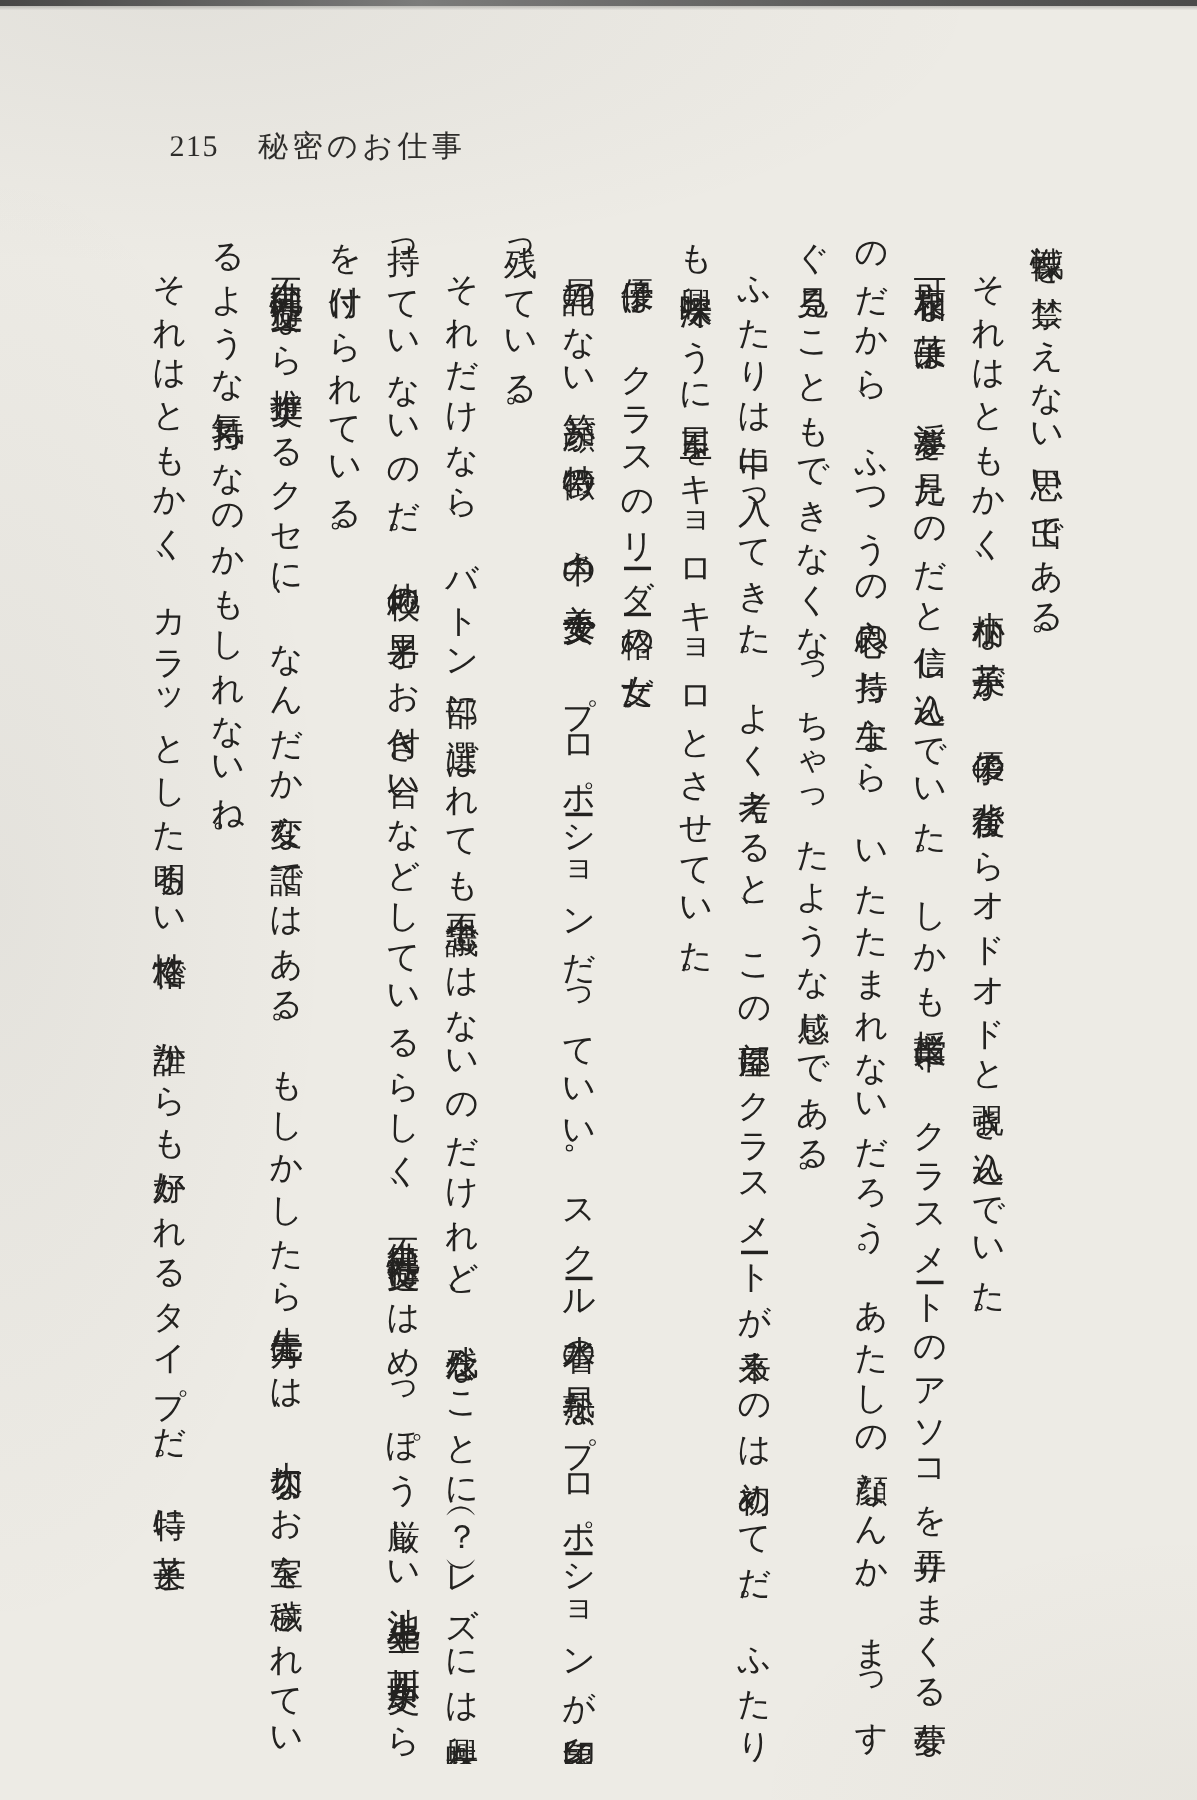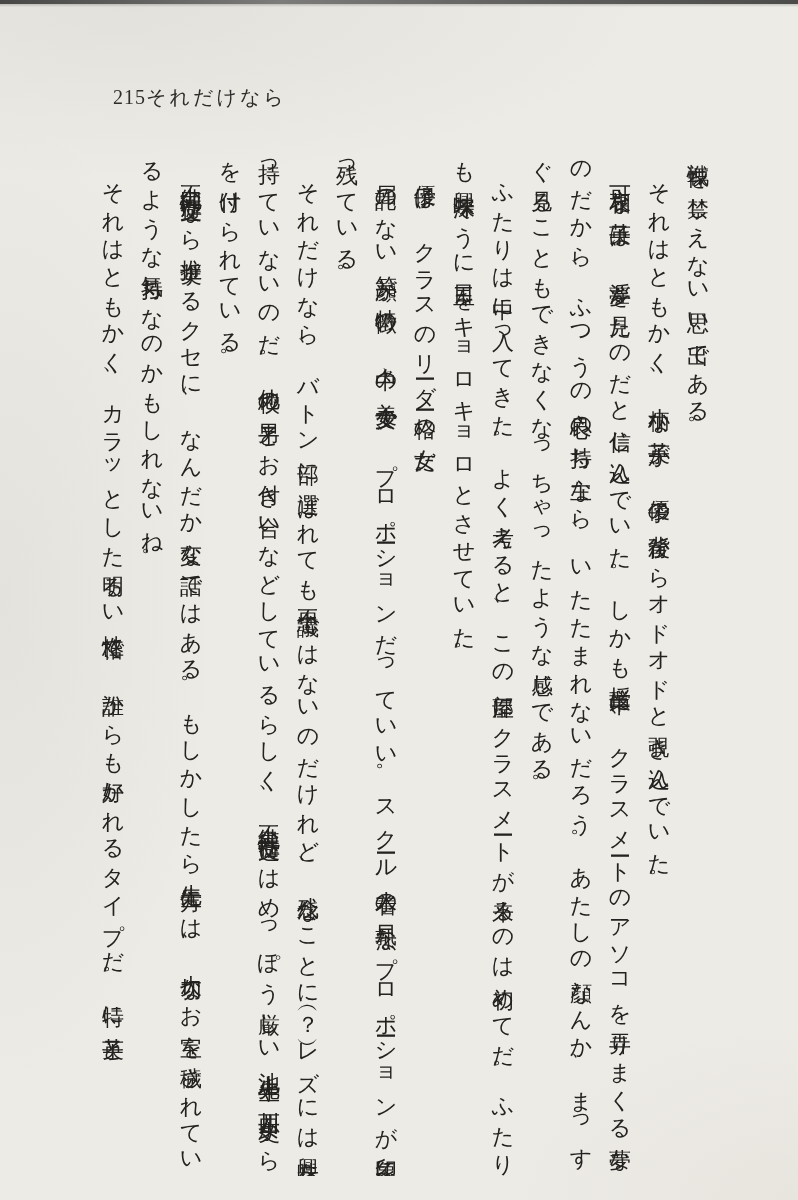--- a/index.html
+++ b/index.html
@@ -38,20 +38,21 @@
   .running-header {
     position: absolute;
     top: 84px;
     left: 113px;
     font-size: 20px;
     color: #2e2d2b;
     white-space: nowrap;
   }
   .running-header .page-num {
     letter-spacing: 1px;
+    margin-right: 26px;
   }
   .running-header .book-title {
     letter-spacing: 3px;
   }
   .text-block {
     position: absolute;
     top: 146px;
     right: 80px;
     width: 634px;
     height: 1030px;
@@ -71,21 +72,21 @@
     text-indent: 1em;
   }
 </style>
 </head>
 <body>
 
 <div class="page">
   <div class="scan-edge-top"></div>
 
   <div class="running-header">
-    <span class="page-num">215</span><span class="book-title">それだけなら</span>
+    <span class="page-num">215</span><span class="book-title">秘密のお仕事</span>
   </div>
 
   <div class="text-block">
 
   <p>戦慄を禁じえない思い出である。</p>
       <p class="indent">それはともかく、小柄な英子が、優子の背後からオドオドと覗き込んでいた。</p>
       <p class="indent">可哀相な英子は、淫夢を見たのだと信じ込んでいた。しかも授業中に、クラスメートのアソコを弄りまくる夢なのだから、ふつうの良心の持ち主なら、いたたまれないだろう。あたしの顔なんか、まっすぐ見ることもできなくなっちゃったような感じである。</p>
       <p class="indent">ふたりは中に入ってきた。よく考えると、この部屋にクラスメートが来るのは初めてだ。ふたりも興味深そうに目玉をキョロキョロとさせていた。</p>
       <p class="indent">優子は、クラスのリーダー格の女だ。</p>
       <p class="indent">屈託のない笑顔が特徴の、中々の美少女で、プロポーションだっていい。スクール水着の早熟なプロポーションが印象に残っている。</p>

